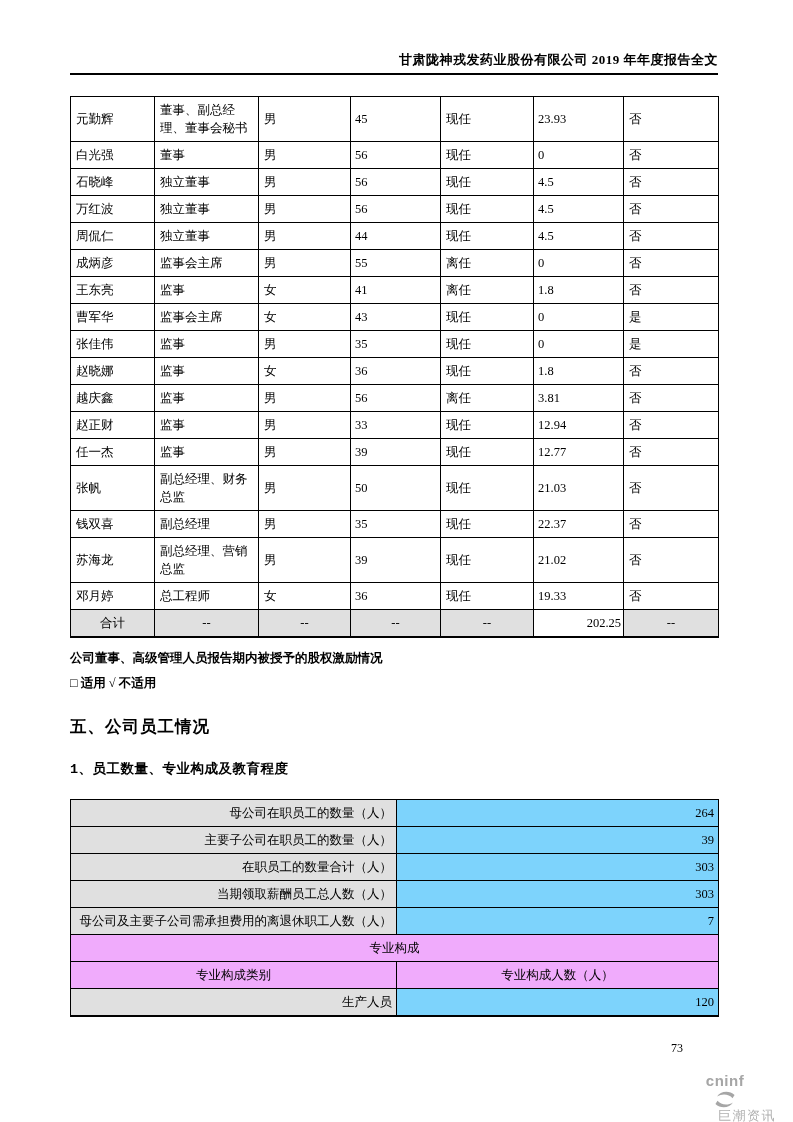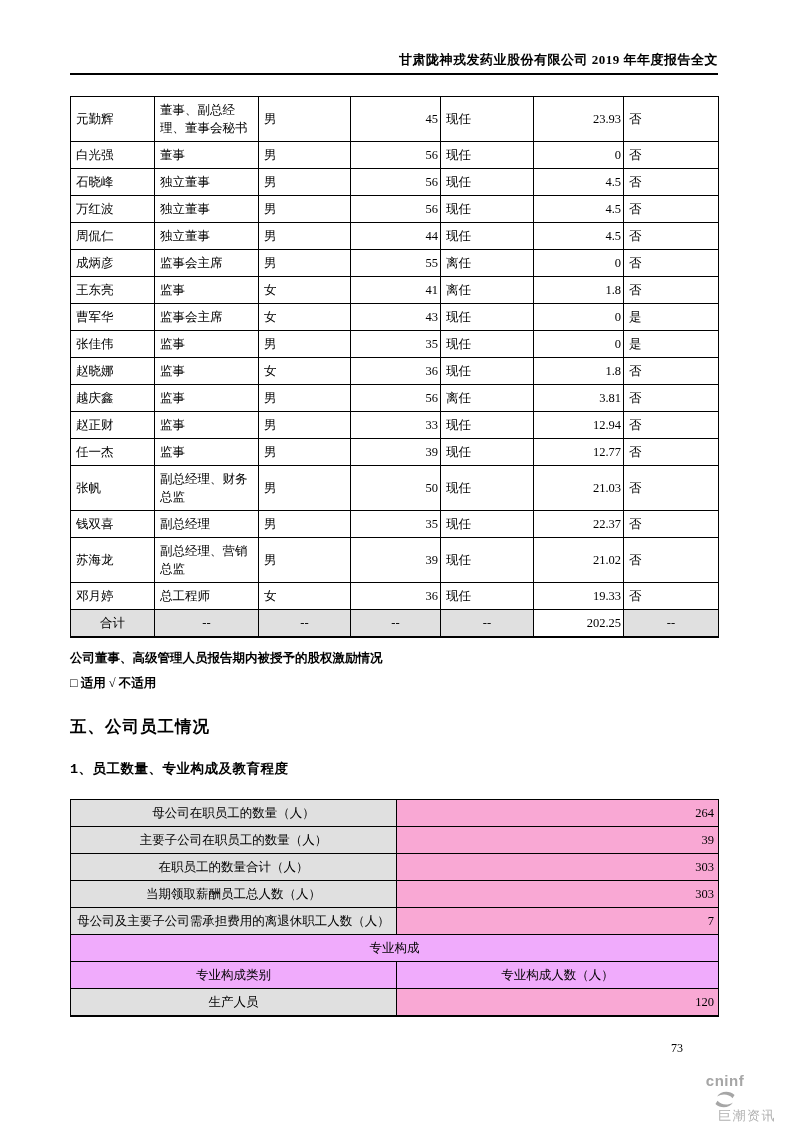--- a/index.html
+++ b/index.html
@@ -32,21 +32,21 @@
     border:1px solid #000;
     font-size:12.5px;
     line-height:18px;
     padding:4px 4px;
     vertical-align:middle;
     word-break:break-all;
   }
   
   .mgmt{margin-top:21px;border-bottom:2px solid #000;}
   .cl{text-align:left;padding-left:5px;}
-  .cr{text-align:right;padding-right:2px;margin-left:19px;}
+  .cr{text-align:left;padding-right:2px;margin-left:19px;}
   .total-row td{background:#e0e0e0;text-align:center;font-size:12.5px;}
   .total-row td.white{background:#fff;text-align:right;padding-right:2px;}
   
   .note{
     margin:12px 0 0 0;
     font-size:12.5px;
     font-weight:600;
     line-height:16px;
   }
   .note.second{margin-top:9px;}
@@ -62,22 +62,22 @@
   .h-sub{
     margin:24px 0 0 0;
     font-family:Liberation Mono, monospace;
     font-size:13.5px;
     font-weight:bold;
     letter-spacing:.5px;
     line-height:18px;
   }
   
   .emp{margin-top:20px;border-bottom:2px solid #000;}
-  .emp .lbl{background:#e0e0e0;text-align:center;}
-  .emp .val{text-align:right;padding-right:4px;background:#f9a8d4;}
+  .emp .lbl{background:#e0e0e0;text-align:right;}
+  .emp .val{text-align:right;padding-right:4px;background:#7dd3fc;}
   .emp .hdr{background:#f0abfc;text-align:center;}
   .emp .comp-title{text-align:center;background:#f0abfc;}
   
   .page-number{
     position:absolute;
     top:1041px;right:110px;
     font-size:12px;
   }
   .logo{
     position:absolute;

